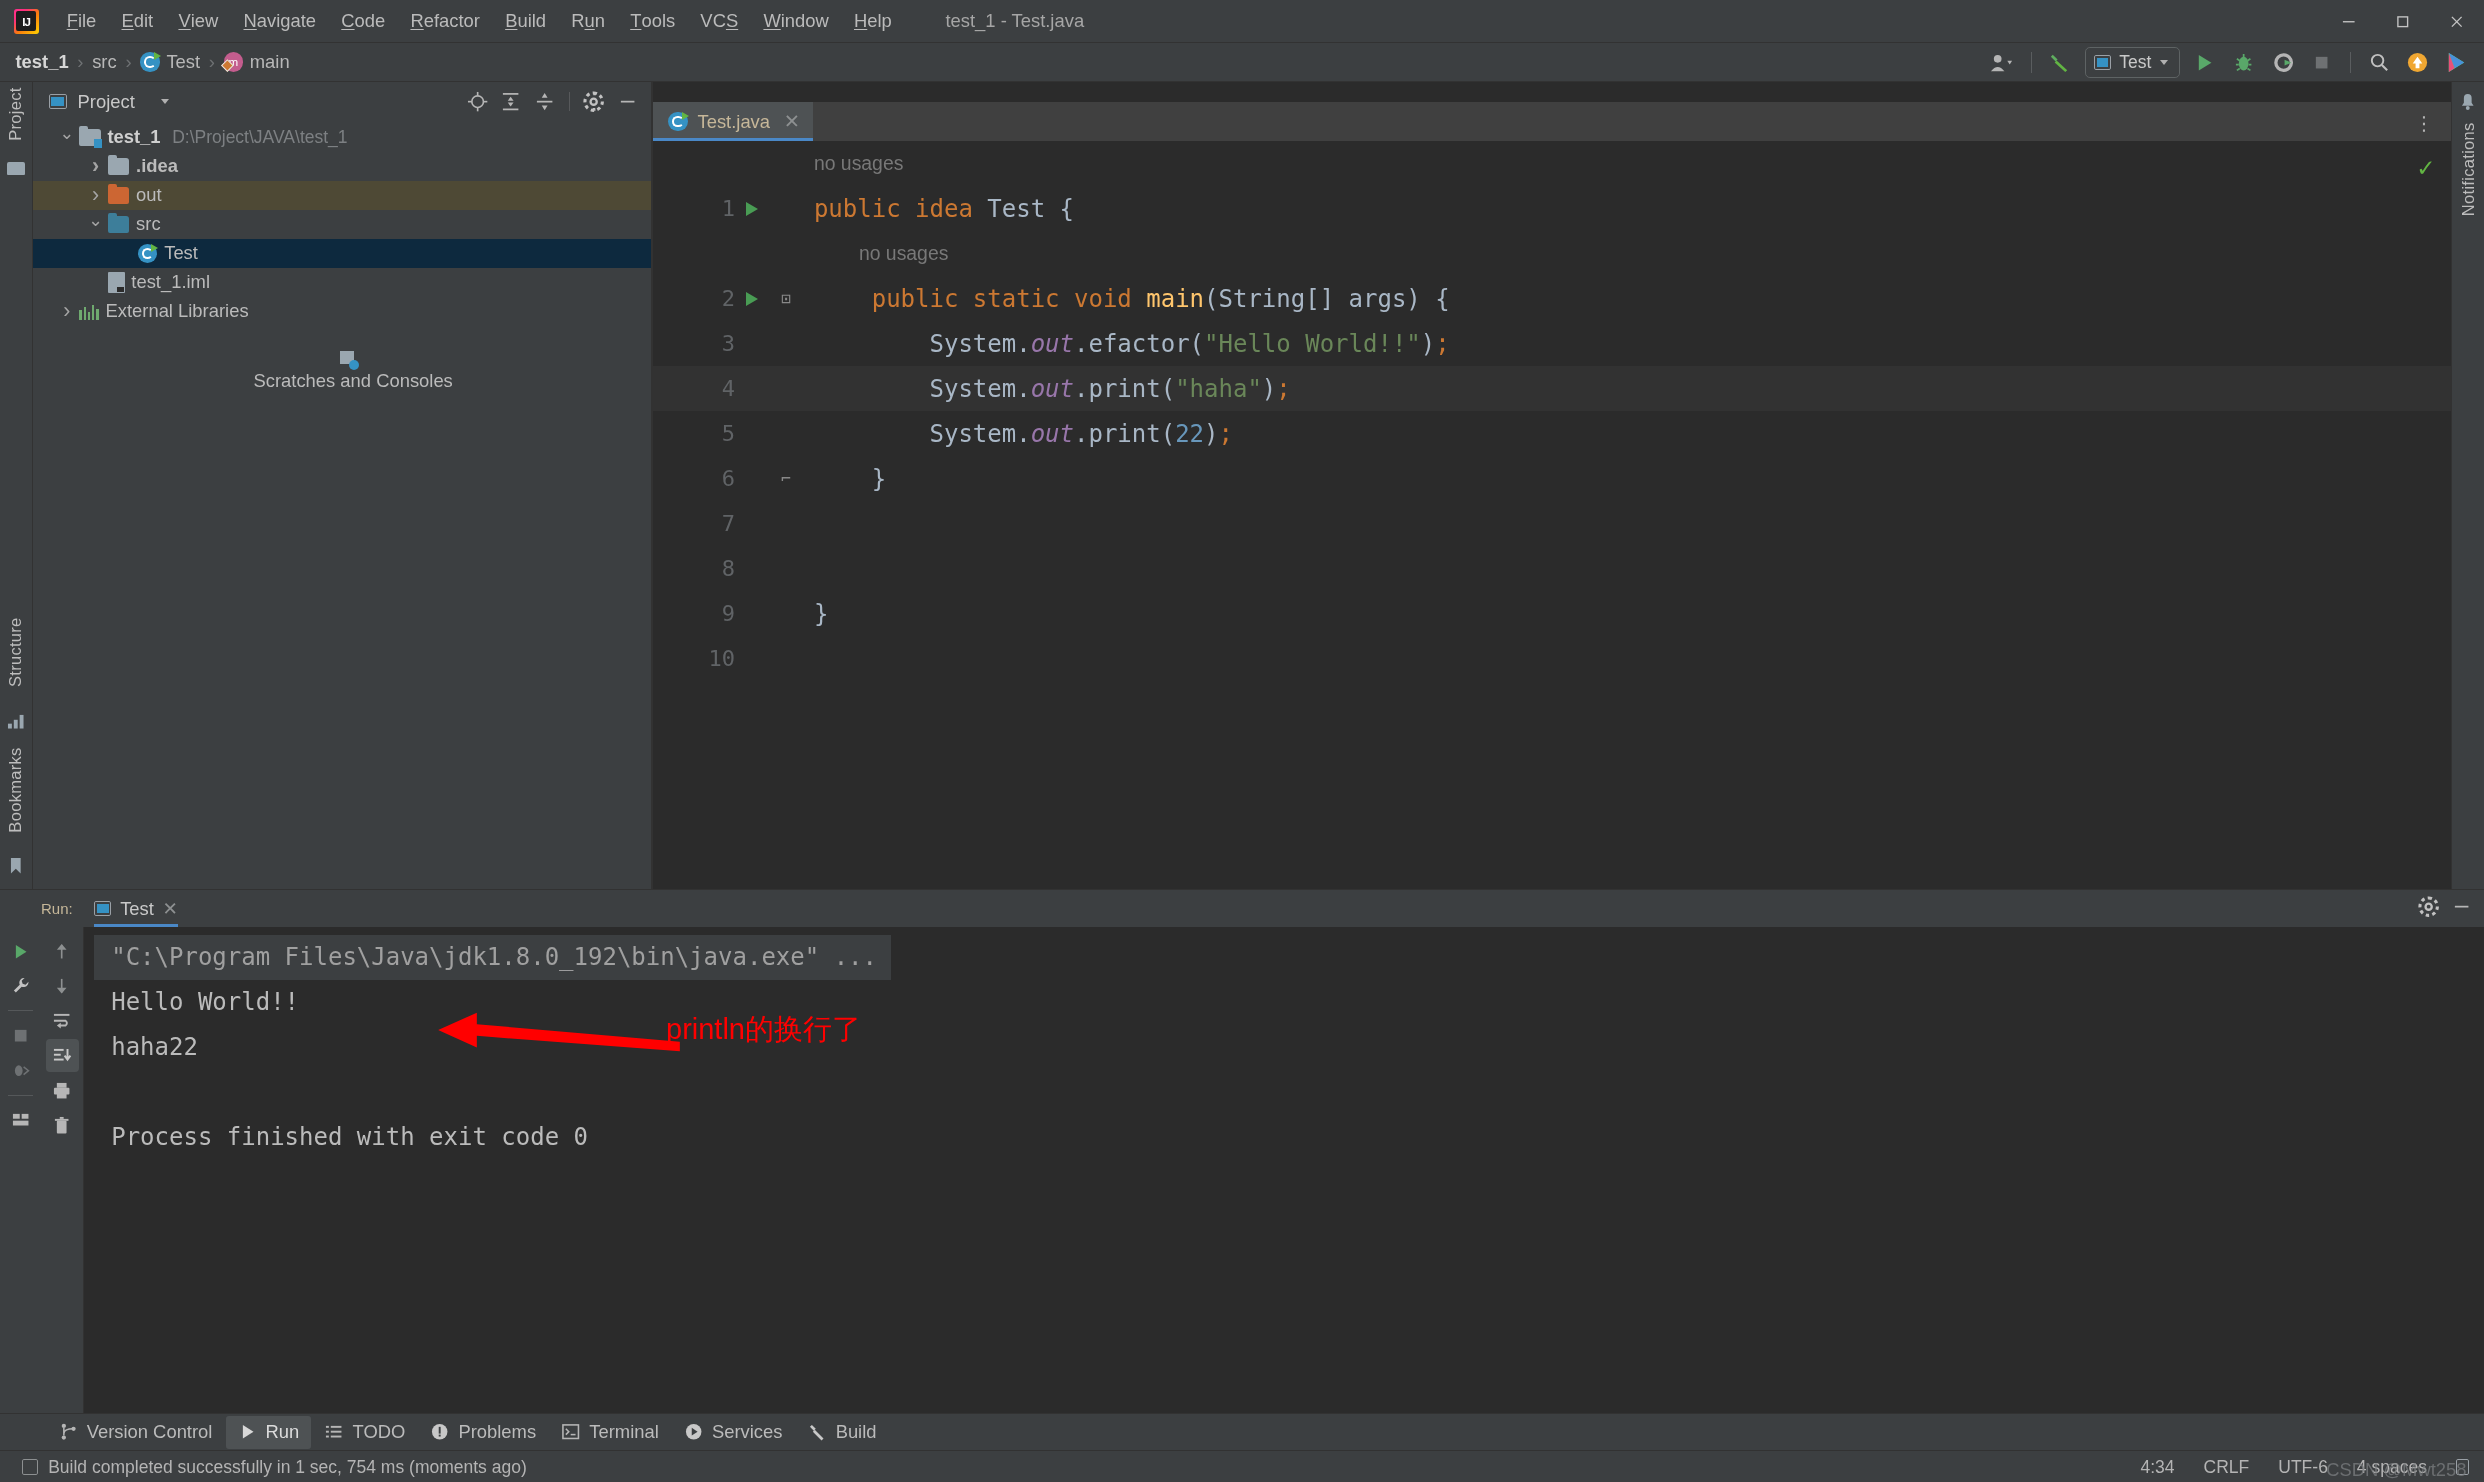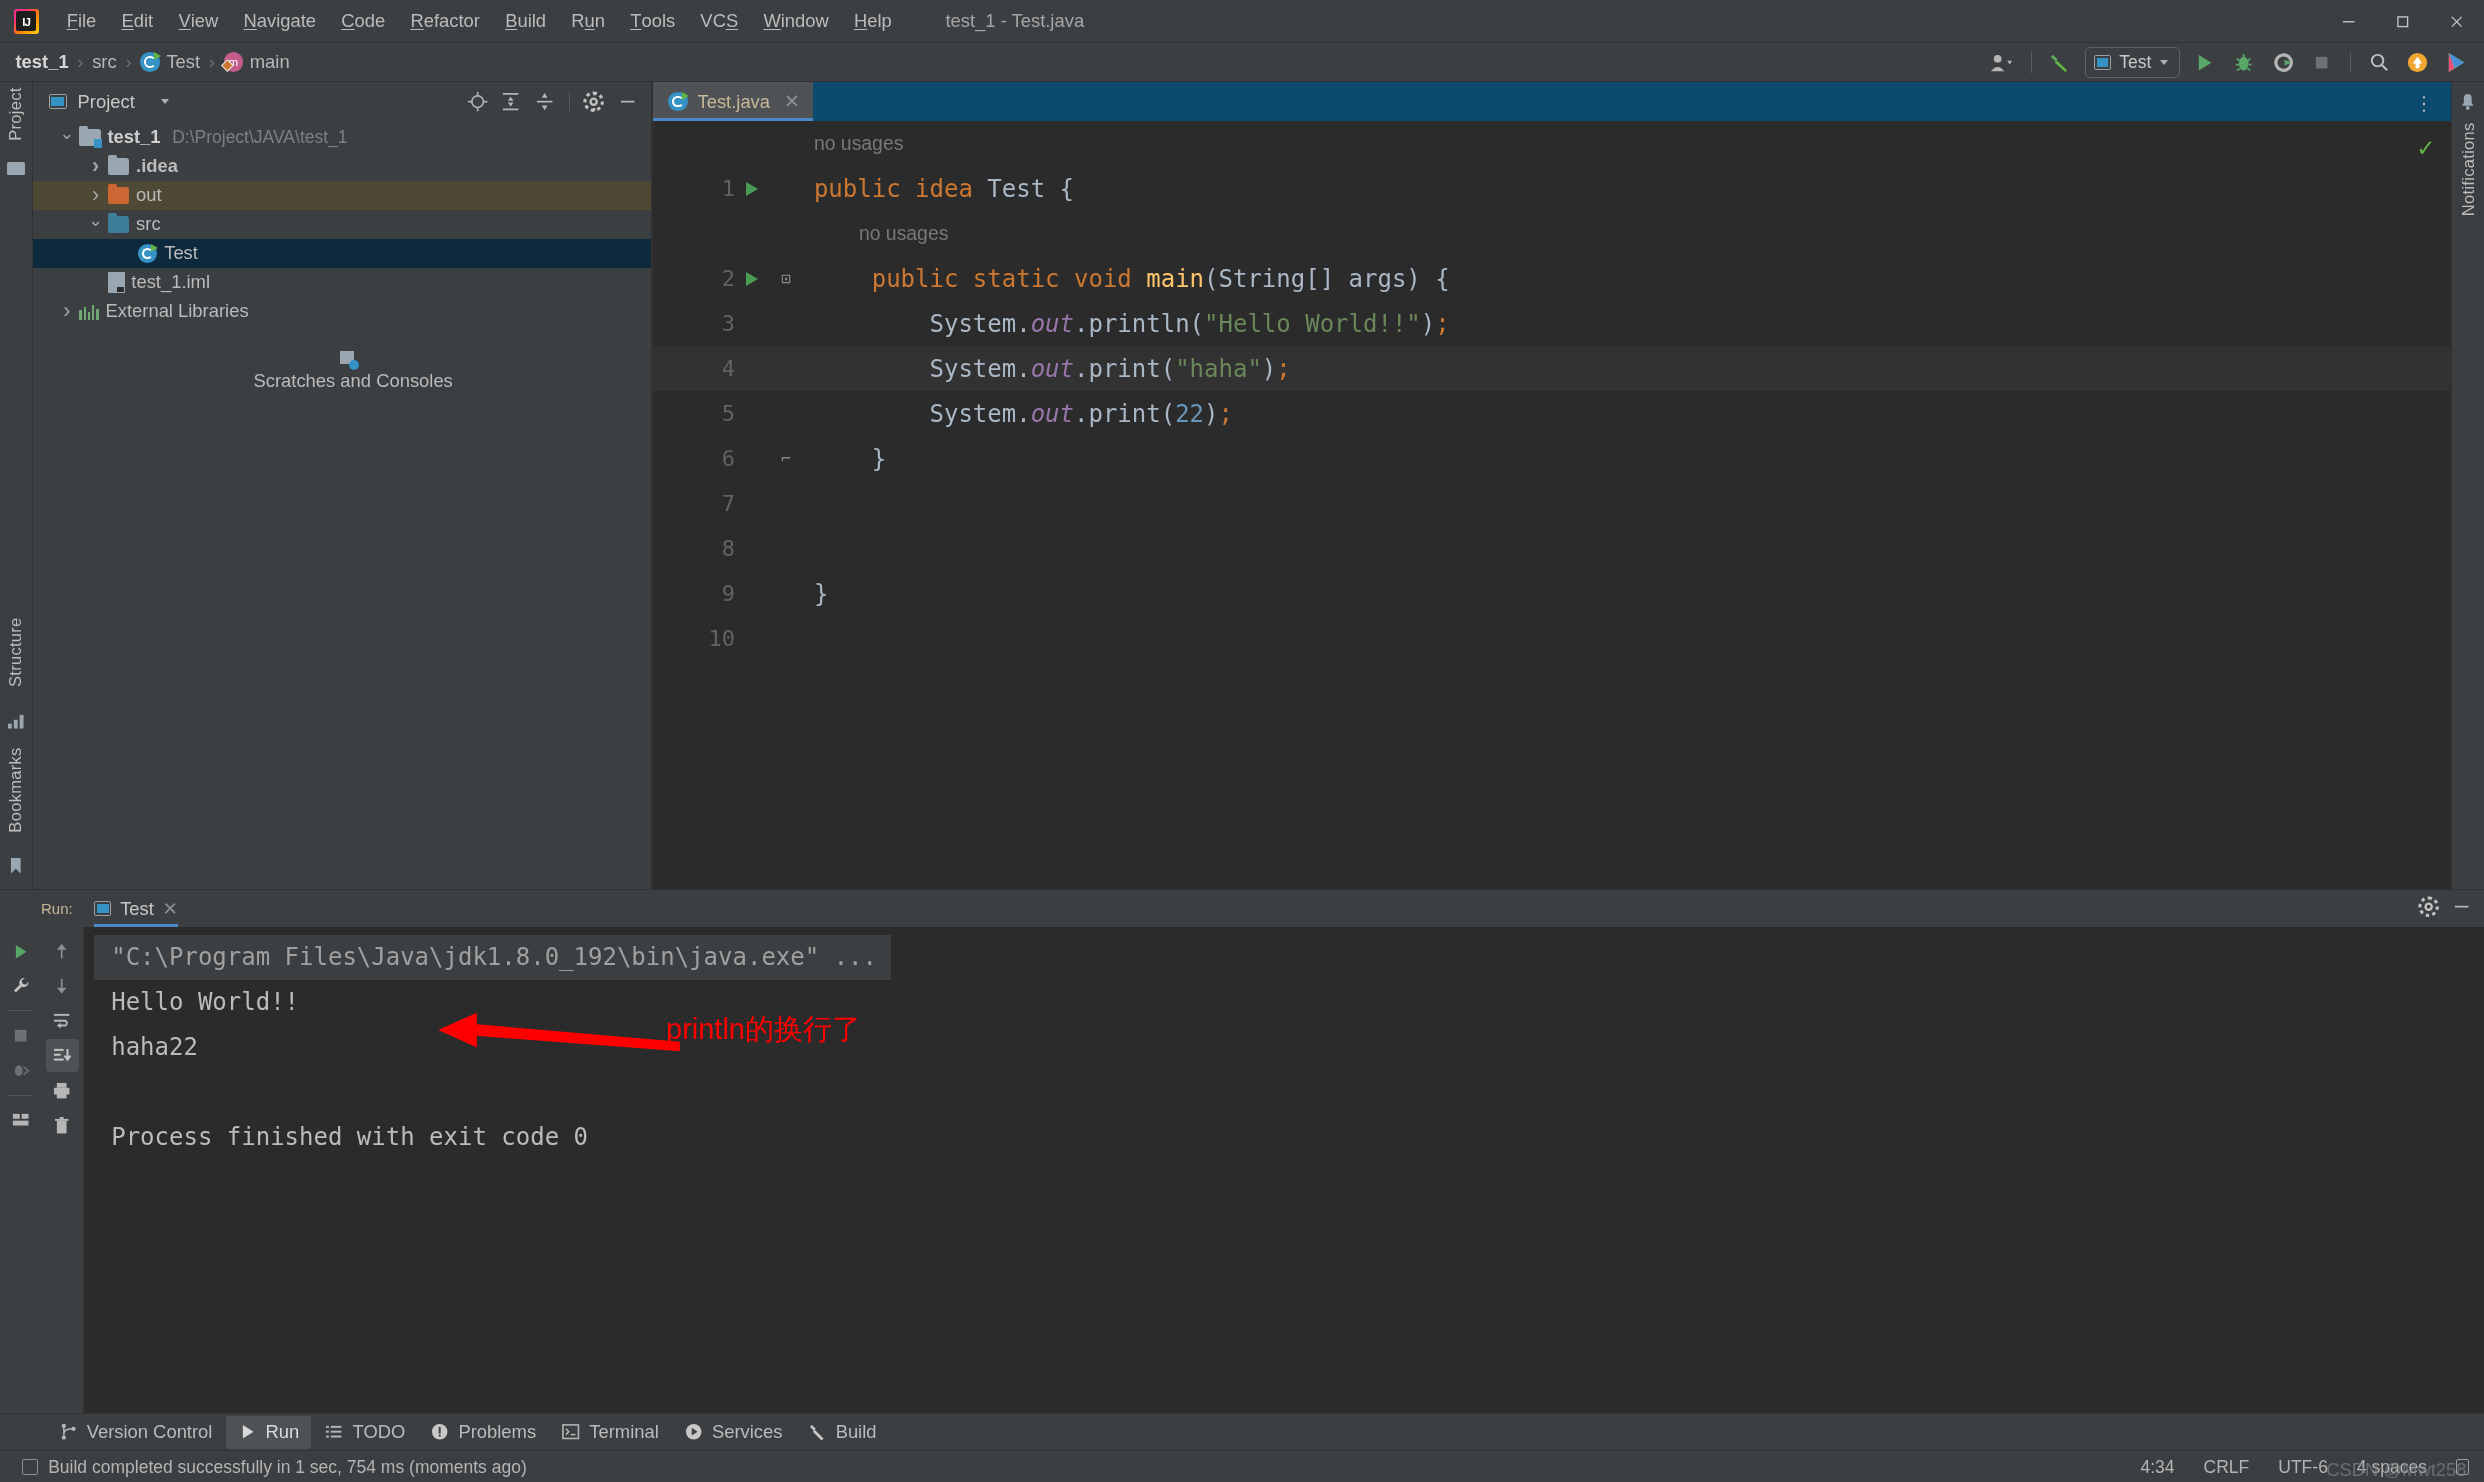--- a/index.html
+++ b/index.html
@@ -131,21 +131,21 @@
   .lib-ico { width:19.4px;height:17.5px; flex:0 0 19.4px; display:flex;align-items:flex-end;gap:1.9px;}
   .lib-ico i{ display:block;width:2.9px;background:#6fa96f;}
   .scratch-ico{ width:19.4px;height:17.5px;position:relative;flex:0 0 19.4px;}
   .scratch-ico::before{content:"";position:absolute;left:0;top:0;width:13.6px;height:13.6px;background:#9aa7b0;}
   .scratch-ico::after{content:"";position:absolute;right:0;bottom:0;width:10.7px;height:10.7px;border-radius:50%;background:#3592c4;}
 
   .splitter-v { width: 1.9px; background:#323232; flex:0 0 1.9px; }
 
   
   .editorcol { flex:1 1 auto; display:flex; flex-direction:column; min-width:0; background:#2b2b2b; }
-  .tabbar { height:39px; flex:0 0 39px; background:#0c4a6e; display:flex; align-items:flex-end; position:relative; }
+  .tabbar { height:39px; flex:0 0 39px; background:#404040; display:flex; align-items:flex-end; position:relative;margin-top:20px; }
   .tab {
     height:39px; display:flex; align-items:center; gap:9.7px; padding: 0 13.6px 0 15.5px;
     background:#4e5254; color:#c6b799; font-size:18.4px; position:relative;
   }
   .tab::after{ content:""; position:absolute; left:0;right:0;bottom:0;height:2.9px;background:#4a88c7; }
   .tab-close{ color:#8d9091; font-size:19.4px; margin-left:3.9px; }
   .tab-more { position:absolute; right:15.5px; top:9.7px; color:#b4b4b4; font-size:19.4px; letter-spacing:1.9px;}
 
   .editor-wrap { flex:1 1 auto; display:flex; position:relative; min-height:0; background:#2b2b2b; }
   .code-area { flex:1 1 auto; position:relative; overflow:hidden; background:#2b2b2b;
@@ -496,21 +496,21 @@
                 <span class="codetext hint" style="left: 206px;">no usages</span>
               </div>
               <div class="erow">
                 <span class="lnum">2</span>
                 <span class="run-arrow"></span>
                 <span class="fold">⊡</span>
                 <span class="codetext"><span class="kw">    public </span><span class="kw">static </span><span class="kw">void </span><span class="mth">main</span><span class="punc">(</span><span class="cls">String</span><span class="punc">[] args) {</span></span>
               </div>
               <div class="erow">
                 <span class="lnum">3</span>
-                <span class="codetext"><span class="cls">        System</span><span class="punc">.</span><span class="fld">out</span><span class="punc">.println(</span><span class="str">"Hello World!!"</span><span class="punc">)</span><span class="semi">;</span></span>
+                <span class="codetext"><span class="cls">        System</span><span class="punc">.</span><span class="fld">out</span><span class="punc">.efactor(</span><span class="str">"Hello World!!"</span><span class="punc">)</span><span class="semi">;</span></span>
               </div>
               <div class="erow caret">
                 <span class="lnum">4</span>
                 <span class="codetext"><span class="cls">        System</span><span class="punc">.</span><span class="fld">out</span><span class="punc">.print(</span><span class="str">"haha"</span><span class="punc">)</span><span class="semi">;</span></span>
               </div>
               <div class="erow">
                 <span class="lnum">5</span>
                 <span class="codetext"><span class="cls">        System</span><span class="punc">.</span><span class="fld">out</span><span class="punc">.print(</span><span class="num">22</span><span class="punc">)</span><span class="semi">;</span></span>
               </div>
               <div class="erow">

